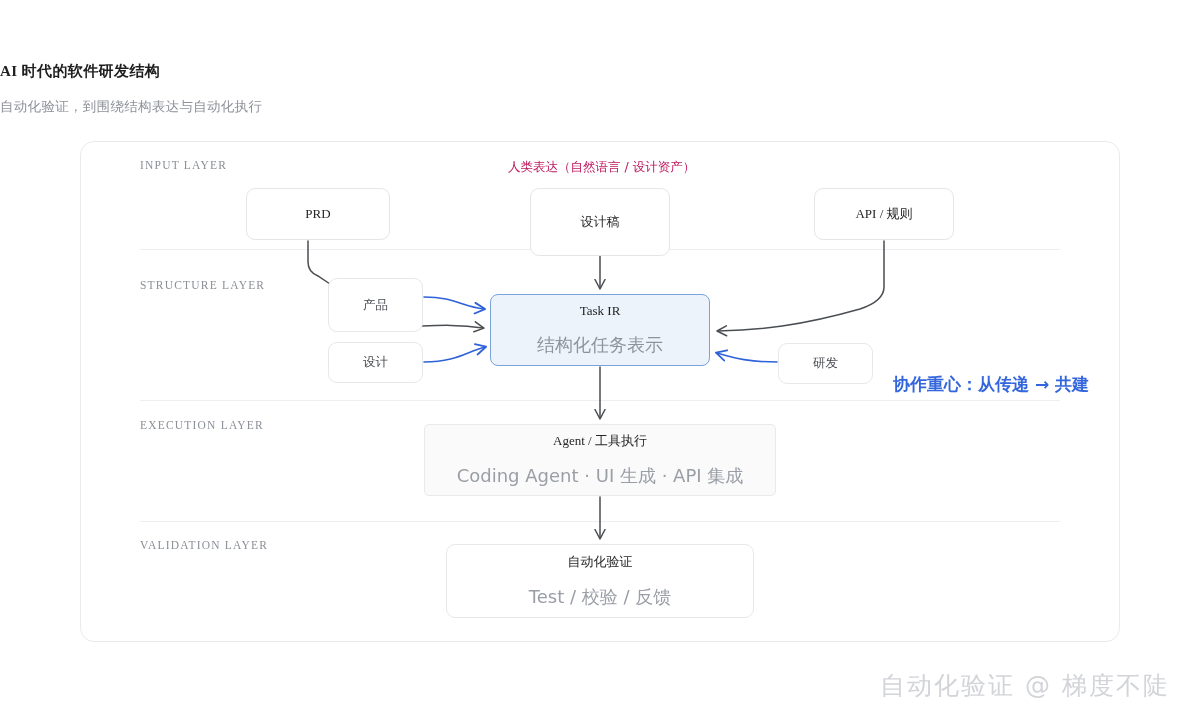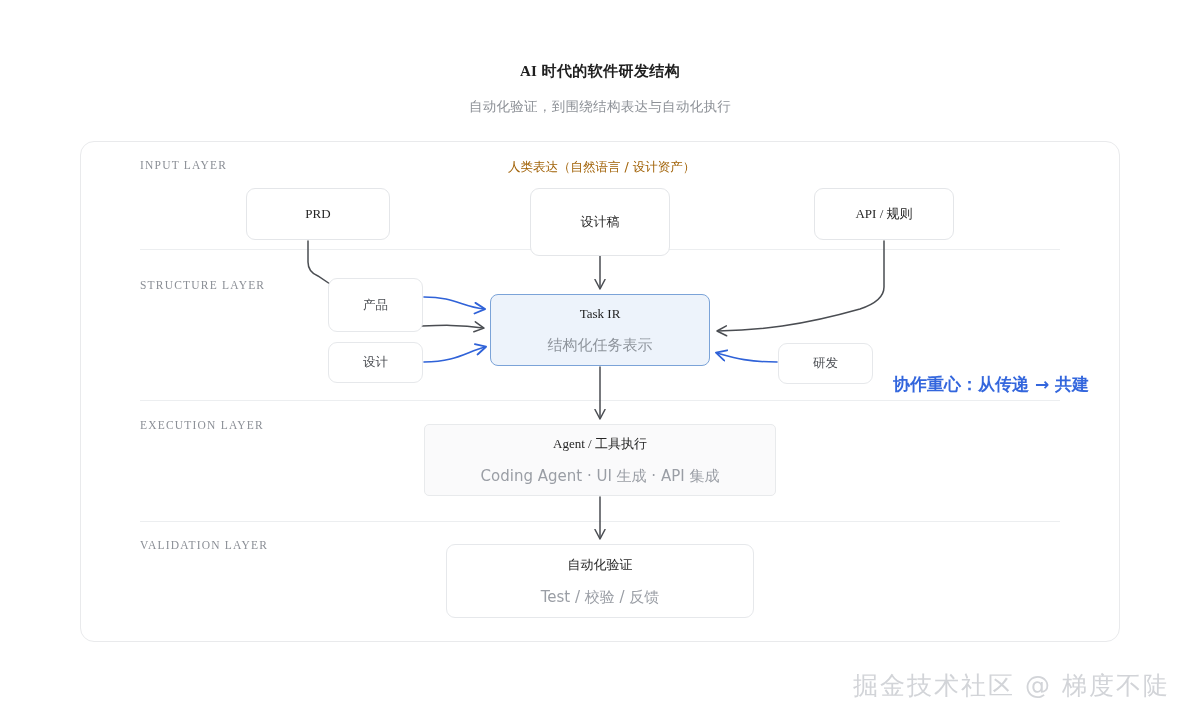--- a/index.html
+++ b/index.html
@@ -15,21 +15,20 @@
     font-family: "Liberation Serif", "DejaVu Serif", serif;
     color: #303030;
   }
 
   
   #header {
     position: absolute;
     top: 62px;
     left: 0;
     width: 1200px;
-    text-align: center;
   }
   #title {
     font-family: "Liberation Serif", "DejaVu Serif", serif;
     font-size: 15px;
     font-weight: bold;
     color: #1f1f1f;
     letter-spacing: .4px;
   }
   #subtitle {
     margin-top: 17px;
@@ -77,21 +76,21 @@
   #lbl-structure  { left: 140px; top: 279px; }
   #lbl-execution  { left: 140px; top: 419px; }
   #lbl-validation { left: 140px; top: 539px; }
 
   #note-human {
     position: absolute;
     left: 508px;
     top: 159px;
     font-family: "DejaVu Sans", "Liberation Sans", sans-serif;
     font-size: 12.5px;
-    color: #a16207;
+    color: #be185d;
     white-space: nowrap;
   }
   #note-collab {
     position: absolute;
     left: 893px;
     top: 373px;
     font-family: "DejaVu Sans", "Liberation Sans", sans-serif;
     font-size: 17px;
     font-weight: bold;
     color: #3366dd;
@@ -113,21 +112,21 @@
   }
   .node .n-title {
     font-family: "Liberation Serif", "DejaVu Serif", serif;
     font-size: 13px;
     color: #262626;
     white-space: nowrap;
   }
   .node .n-sub {
     margin-top: 14px;
     font-family: "DejaVu Sans", "Liberation Sans", sans-serif;
-    font-size: 15px;
+    font-size: 18px;
     color: #9a9ea5;
     white-space: nowrap;
   }
 
   
   #node-prd    { left: 246px; top: 188px; width: 144px; height: 52px; }
   #node-design { left: 530px; top: 188px; width: 140px; height: 68px; }
   #node-api    { left: 814px; top: 188px; width: 140px; height: 52px; }
 
   
@@ -282,13 +281,13 @@
 <div class="node" id="node-exec">
   <div class="n-title">Agent / 工具执行</div>
   <div class="n-sub">Coding Agent · UI 生成 · API 集成</div>
 </div>
 
 <div class="node" id="node-valid">
   <div class="n-title">自动化验证</div>
   <div class="n-sub">Test / 校验 / 反馈</div>
 </div>
 
-<div id="watermark">掘金技术社区 @ 梯度不陡</div>
+<div id="watermark">自动化验证 @ 梯度不陡</div>
 
 </body></html>

